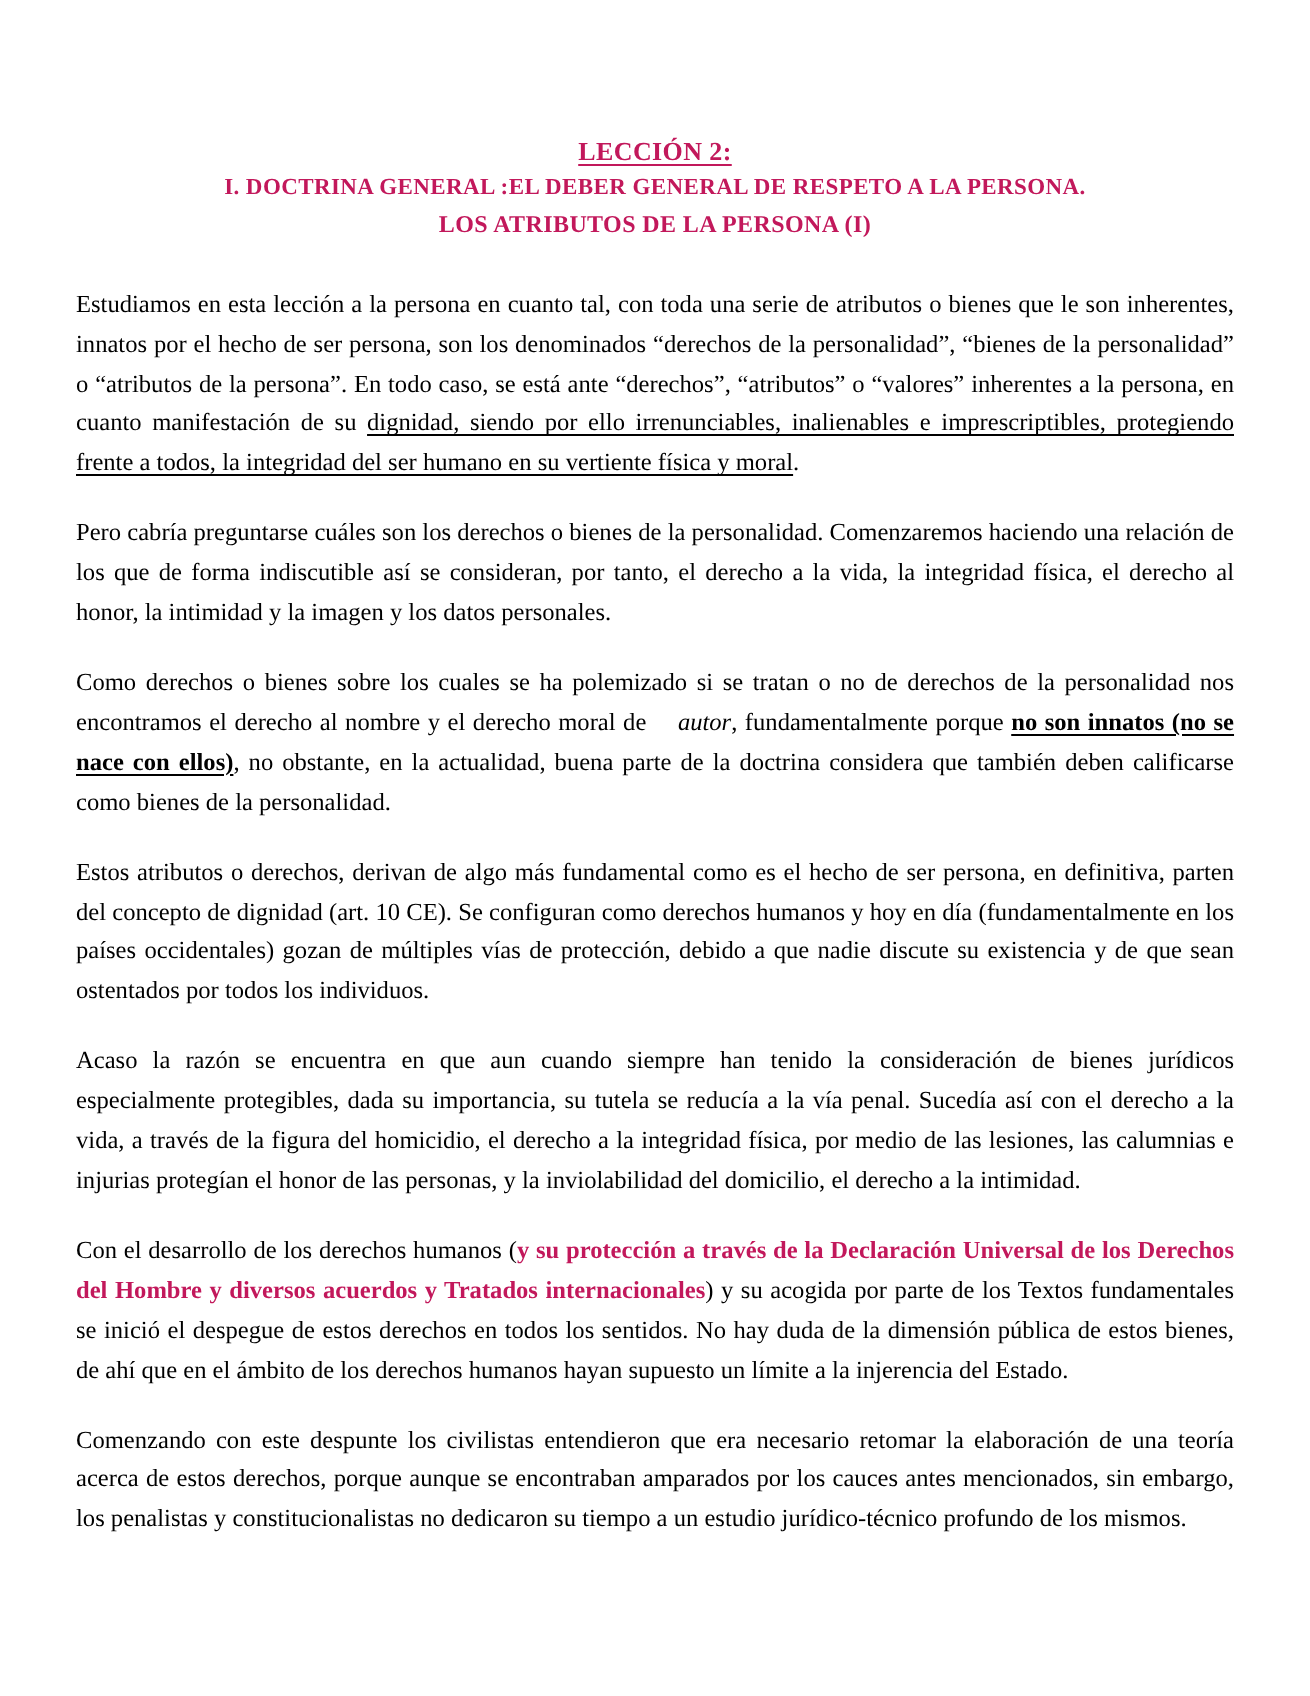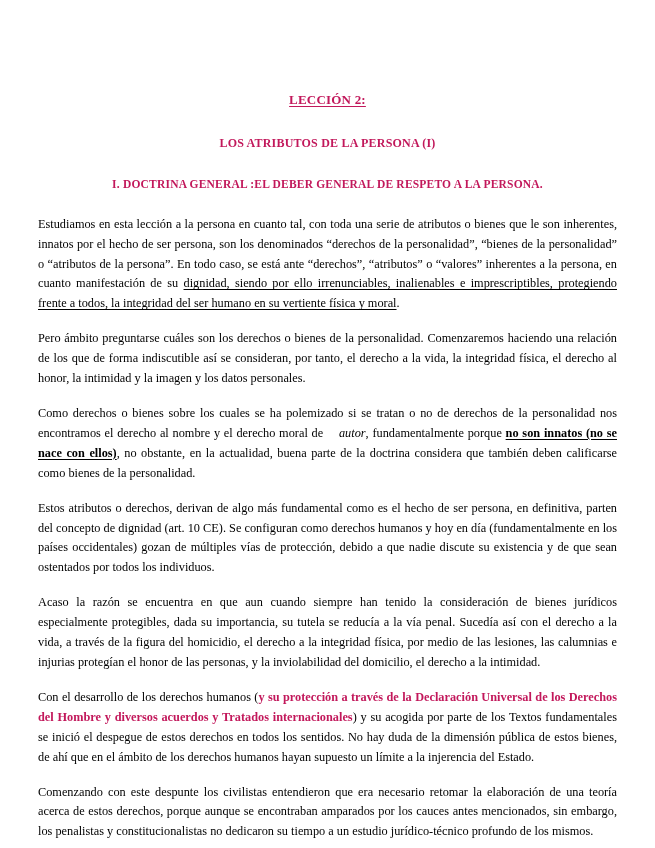--- a/index.html
+++ b/index.html
@@ -23,21 +23,20 @@
   }
   .title-block {
     text-align: center;
     margin-bottom: 22px;
   }
   .title-line {
     color: #c2185b;
     font-weight: bold;
     letter-spacing: 0.2px;
     line-height: 1.5;
-    margin-top: 24px;
   }
   .title-1 {
     font-size: 13px;
     text-decoration: underline;
     text-underline-offset: 2px;
   }
   .title-2 {
     font-size: 12px;
   }
   .title-3 {
@@ -56,27 +55,27 @@
   .bu { font-weight: bold; text-decoration: underline; text-underline-offset: 2px; }
   .pink { color: #c2185b; font-weight: bold; }
 </style>
 </head>
 <body>
 
 <div class="page">
 
   <div class="title-block">
     <div class="title-line title-1">LECCIÓN 2:</div>
+    <div class="title-line title-3">I. DOCTRINA GENERAL :EL DEBER GENERAL DE RESPETO A LA PERSONA.</div>
     <div class="title-line title-2">LOS ATRIBUTOS DE LA PERSONA (I)</div>
-    <div class="title-line title-3">I. DOCTRINA GENERAL :EL DEBER GENERAL DE RESPETO A LA PERSONA.</div>
   </div>
 
   <p class="para"><span>Estudiamos en esta lección a la persona en cuanto tal, con toda una serie de </span><span class="b">atributos</span><span> o </span><span class="b">bienes</span><span> que le son inherentes, </span><span class="b">innatos</span><span> por el hecho de ser persona, son los denominados </span><span class="b">“derechos de la personalidad”, “bienes de la personalidad”</span><span> o </span><span class="b">“atributos de la persona”</span><span>. En todo caso, se está ante </span><span class="b">“derechos”</span><span>, </span><span class="b">“atributos”</span><span> o </span><span class="b">“valores”</span><span> inherentes a la persona, en cuanto manifestación de su </span><span class="u">dignidad, siendo por ello irrenunciables, inalienables e imprescriptibles, protegiendo frente a todos, la integridad del ser humano en su vertiente física y moral</span><span>.</span></p>
 
-  <p class="para">Pero ámbito preguntarse cuáles son los derechos o bienes de la personalidad. Comenzaremos haciendo una relación de los que de forma indiscutible así se consideran, por tanto, el derecho a la vida, la integridad física, el derecho al honor, la intimidad y la imagen y los datos personales.</p>
+  <p class="para">Pero cabría preguntarse cuáles son los derechos o bienes de la personalidad. Comenzaremos haciendo una relación de los que de forma indiscutible así se consideran, por tanto, el derecho a la vida, la integridad física, el derecho al honor, la intimidad y la imagen y los datos personales.</p>
 
   <p class="para"><span>Como derechos o bienes sobre los cuales se ha polemizado si se tratan o no de derechos de la personalidad nos encontramos el derecho al </span><span class="b">nombre</span><span> y el derecho </span><span class="b">moral</span><span> de </span><span class="i">autor</span><span>, fundamentalmente porque </span><span class="bu">no son innatos (no se nace con ellos)</span><span>, no obstante, en la actualidad, buena parte de la </span><span class="b">doctrina</span><span> considera que también deben calificarse como bienes de la personalidad.</span></p>
 
   <p class="para"><span>Estos atributos o derechos, derivan de algo más fundamental como es el hecho de ser </span><span class="b">persona</span><span>, en definitiva, parten del concepto de </span><span class="b">dignidad</span><span> (art. 10 CE). Se configuran como derechos humanos y hoy en día (fundamentalmente en los países occidentales) gozan de múltiples vías de protección, debido a que nadie discute su existencia y de que sean ostentados por todos los individuos.</span></p>
 
   <p class="para">Acaso la razón se encuentra en que aun cuando siempre han tenido la consideración de bienes jurídicos especialmente protegibles, dada su importancia, su tutela se reducía a la vía penal. Sucedía así con el derecho a la vida, a través de la figura del homicidio, el derecho a la integridad física, por medio de las lesiones, las calumnias e injurias protegían el honor de las personas, y la inviolabilidad del domicilio, el derecho a la intimidad.</p>
 
   <p class="para"><span>Con el desarrollo de los derechos humanos (</span><span class="pink">y su protección a través de la Declaración Universal de los Derechos del Hombre y diversos acuerdos y Tratados internacionales</span><span>) y su acogida por parte de los Textos fundamentales se inició el despegue de estos derechos en todos los sentidos. No hay duda de la dimensión pública de estos bienes, de ahí que en el ámbito de los derechos humanos hayan supuesto un límite a la injerencia del Estado.</span></p>
 
   <p class="para">Comenzando con este despunte los civilistas entendieron que era necesario retomar la elaboración de una teoría acerca de estos derechos, porque aunque se encontraban amparados por los cauces antes mencionados, sin embargo, los penalistas y constitucionalistas no dedicaron su tiempo a un estudio jurídico-técnico profundo de los mismos.</p>

